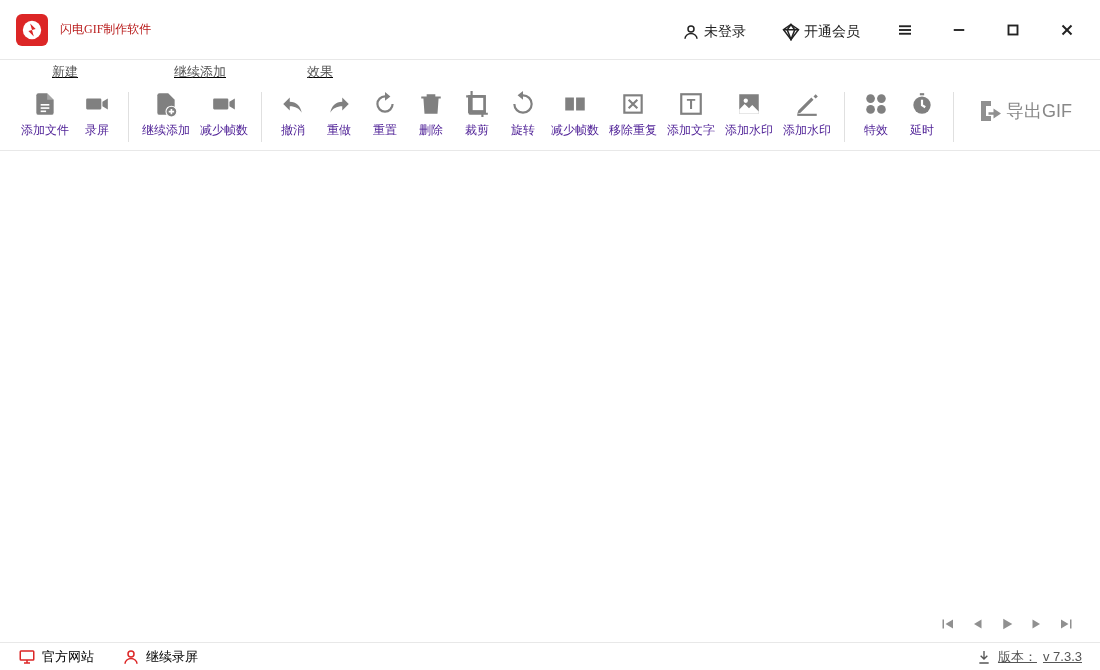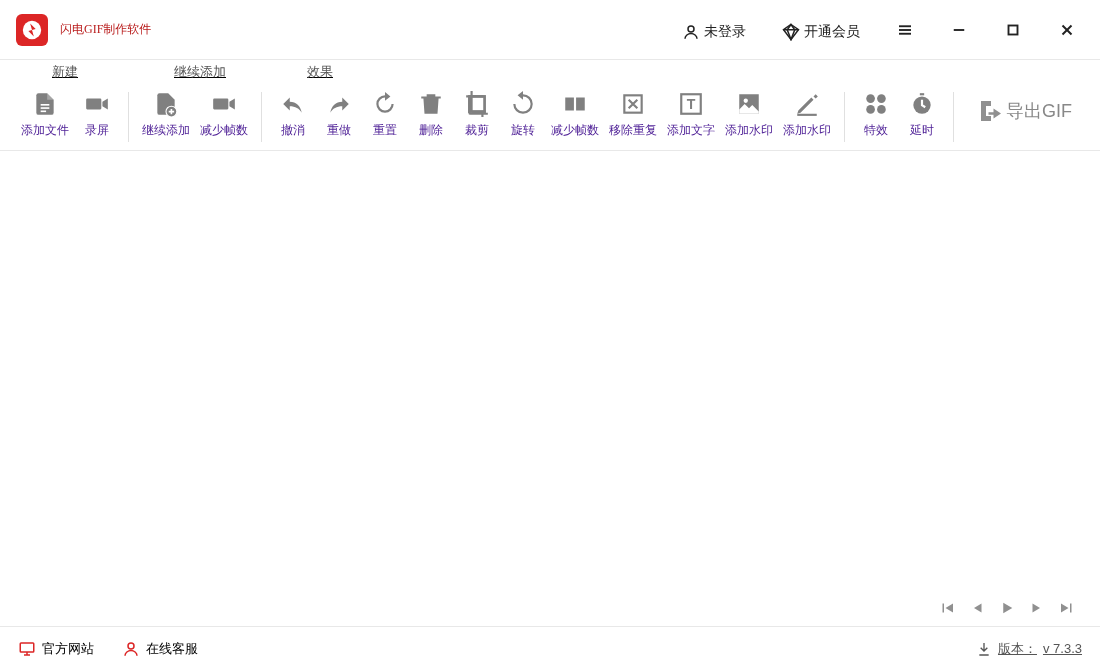--- a/index.html
+++ b/index.html
@@ -34,21 +34,21 @@
     
     
     .workspace { flex: 1; background: #fff; }
     
     
     .playback-bar { height: 36px; display: flex; align-items: center; justify-content: flex-end; padding: 0 18px; }
     .play-btn { width: 26px; height: 26px; display: flex; align-items: center; justify-content: center; cursor: pointer; margin: 0 2px; }
     .play-btn svg { width: 18px; height: 18px; fill: #909090; }
     
     
-    .statusbar { height: 44px; border-top: 1px solid #e8e8e8; display: flex; align-items: center; padding: 0 18px; font-size: 13px; }
+    .statusbar { height: 28px; border-top: 1px solid #e8e8e8; display: flex; align-items: center; padding: 0 18px; font-size: 13px; }
     .status-item { display: flex; align-items: center; gap: 6px; margin-right: 28px; cursor: pointer; }
     .status-item svg { width: 18px; height: 18px; }
     .status-right { margin-left: auto; display: flex; align-items: center; gap: 6px; color: #555; text-decoration: underline; }
   </style>
 </head>
 <body>
 
 <div class="titlebar">
   <div class="logo">
     <svg viewBox="0 0 24 24">
@@ -324,21 +324,21 @@
         <line x1="8" y1="20" x2="16" y2="20"></line>
         <line x1="12" y1="16" x2="12" y2="20"></line>
       </svg>
     <span>官方网站</span>
   </div>
   <div class="status-item">
     <svg viewBox="0 0 24 24" fill="none" stroke="#dc2626" stroke-width="2">
         <circle cx="12" cy="8" r="4"></circle>
         <path d="M4 21c0-4 4-7 8-7s8 3 8 7"></path>
       </svg>
-    <span>在线客服</span>
+    <span>继续录屏</span>
   </div>
   <div class="status-right">
     <svg viewBox="0 0 24 24" width="16" height="16" fill="none" stroke="#555" stroke-width="2">
         <path d="M12 3v12m-5-5l5 5 5-5M5 21h14"></path>
       </svg>
     <span>版本：</span>
     <span>v 7.3.3</span>
   </div>
 </div>
 

